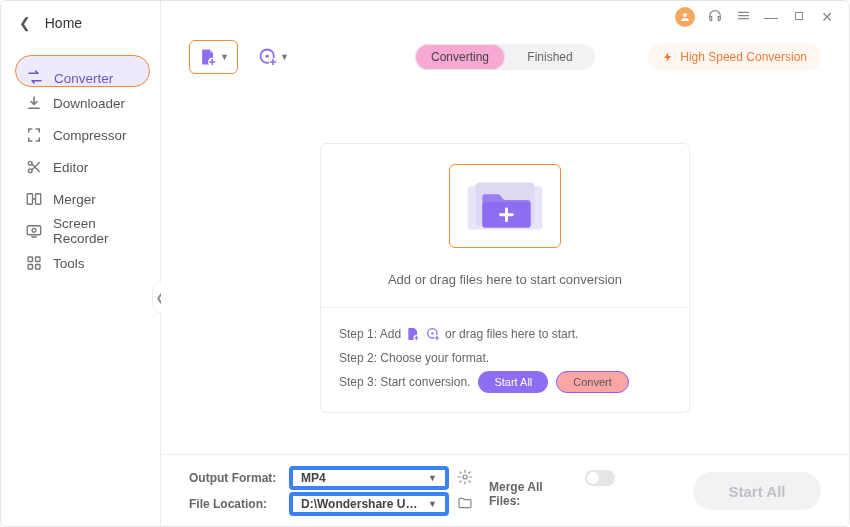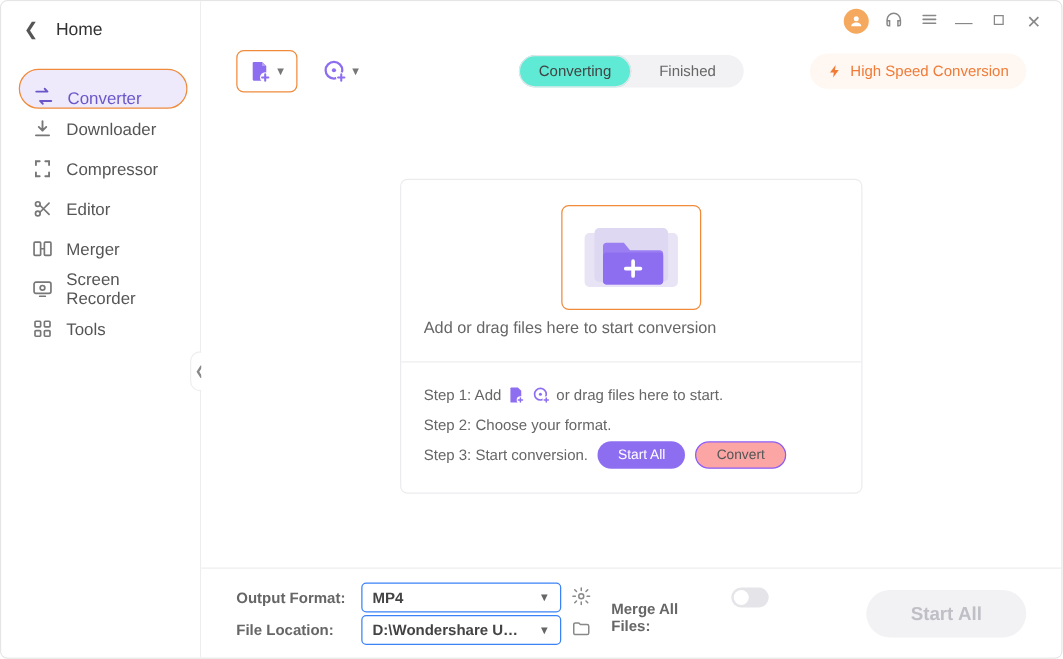--- a/index.html
+++ b/index.html
@@ -16,37 +16,37 @@
 .main { position: absolute; left: 160px; top: 0; right: 0; bottom: 0; background: #fff; }
 .topbar { height: 32px; display: flex; justify-content: flex-end; align-items: center; gap: 12px; padding-right: 14px; color: #888; }
 .topbar .avatar { width: 20px; height: 20px; border-radius: 50%; background: #f5a95e; display: flex; align-items: center; justify-content: center; color: #fff; font-size: 11px; }
 .topbar .win-btn { width: 16px; text-align: center; cursor: pointer; font-size: 14px; }
 .toolbar { height: 48px; display: flex; align-items: center; padding: 0 28px; gap: 12px; position: relative; }
 .tb-btn { display: flex; align-items: center; gap: 2px; height: 34px; padding: 0 8px; border-radius: 6px; cursor: pointer; }
 .tb-btn.addfile { border: 1.5px solid #f08b3c; }
 .tb-btn .caret { font-size: 9px; color: #777; }
 .seg { position: absolute; left: 50%; transform: translateX(-50%); display: flex; width: 180px; height: 26px; border-radius: 13px; background: #f2f1f4; font-size: 12px; overflow: hidden; }
 .seg div { flex: 1; display: flex; align-items: center; justify-content: center; cursor: pointer; color: #666; }
-.seg .on { background: #5eead4; border-radius: 13px; color: #444; box-shadow: 0 0 0 1px #e6e6ea inset; }
+.seg .on { background: #f9a8d4; border-radius: 13px; color: #444; box-shadow: 0 0 0 1px #e6e6ea inset; }
 .high-speed { margin-left: auto; display: flex; align-items: center; gap: 6px; height: 28px; padding: 0 14px; background: #fff7f1; border-radius: 14px; color: #f07b37; font-size: 12px; cursor: pointer; }
 .dropzone-wrap { display: flex; flex-direction: column; align-items: center; margin-top: 62px; }
 .dropzone { width: 370px; border: 1px solid #ececef; border-radius: 6px; padding: 20px 18px 18px; }
 .folder-box { margin: 0 auto; width: 112px; height: 84px; border: 1.5px solid #f08b3c; border-radius: 6px; display: flex; align-items: center; justify-content: center; cursor: pointer; position: relative; overflow: hidden; }
-.dz-text { text-align: left; color: #666; font-size: 13px; margin-top: 6px; }
+.dz-text { text-align: center; color: #666; font-size: 13px; margin-top: 24px; }
 .divider { height: 1px; background: #eee; margin: 20px -18px 14px; }
 .steps { font-size: 12px; color: #666; line-height: 2; }
 .step1 { display: flex; align-items: center; gap: 4px; }
 .step1 svg { vertical-align: middle; }
 .step-actions { display: flex; align-items: center; gap: 8px; }
 .pill { height: 22px; padding: 0 16px; border-radius: 11px; font-size: 11px; display: inline-flex; align-items: center; cursor: pointer; }
 .pill.primary { background: #8e6ef0; color: #fff; }
 .pill.secondary { background: #fca5a5; border: 1px solid #8b5cf6; color: #555; }
 .footer { position: absolute; left: 0; right: 0; bottom: 0; height: 72px; border-top: 1px solid #eee; padding: 10px 28px; display: grid; grid-template-columns: 92px 160px 24px 88px 50px 1fr 128px; grid-template-rows: 26px 26px; align-items: center; column-gap: 8px; font-size: 12px; color: #666; font-weight: bold; }
 .footer .lbl { grid-column: 1; }
-.footer .sel { grid-column: 2; height: 24px; border: 1px solid #3b82f6; border-radius: 4px; padding: 0 8px; display: flex; align-items: center; justify-content: space-between; font-size: 12px; color: #444; cursor: pointer; }
+.footer .sel { grid-column: 2; height: 24px; border: 4px solid #3b82f6; border-radius: 4px; padding: 0 8px; display: flex; align-items: center; justify-content: space-between; font-size: 12px; color: #444; cursor: pointer; }
 .footer .caret2 { font-size: 9px; color: #666; }
 .footer .cog { grid-column: 3; grid-row: 1; cursor: pointer; color: #888; }
 .footer .merge-lbl { grid-column: 4; grid-row: 1; margin-top: 32px; }
 .footer .toggle { grid-column: 5; grid-row: 1; width: 30px; height: 16px; background: #e5e5e9; border-radius: 8px; position: relative; cursor: pointer; }
 .footer .toggle::after { content: ""; position: absolute; left: 2px; top: 2px; width: 12px; height: 12px; background: #fff; border-radius: 50%; }
 .footer .start-all { grid-column: 7; grid-row: 1 / span 2; height: 38px; border-radius: 19px; background: #f2f1f4; color: #bfbfc6; font-size: 15px; display: flex; align-items: center; justify-content: center; cursor: pointer; }
 .footer .browse { grid-column: 3; grid-row: 2; cursor: pointer; color: #888; }
 </style>
 </head>
 <body>

